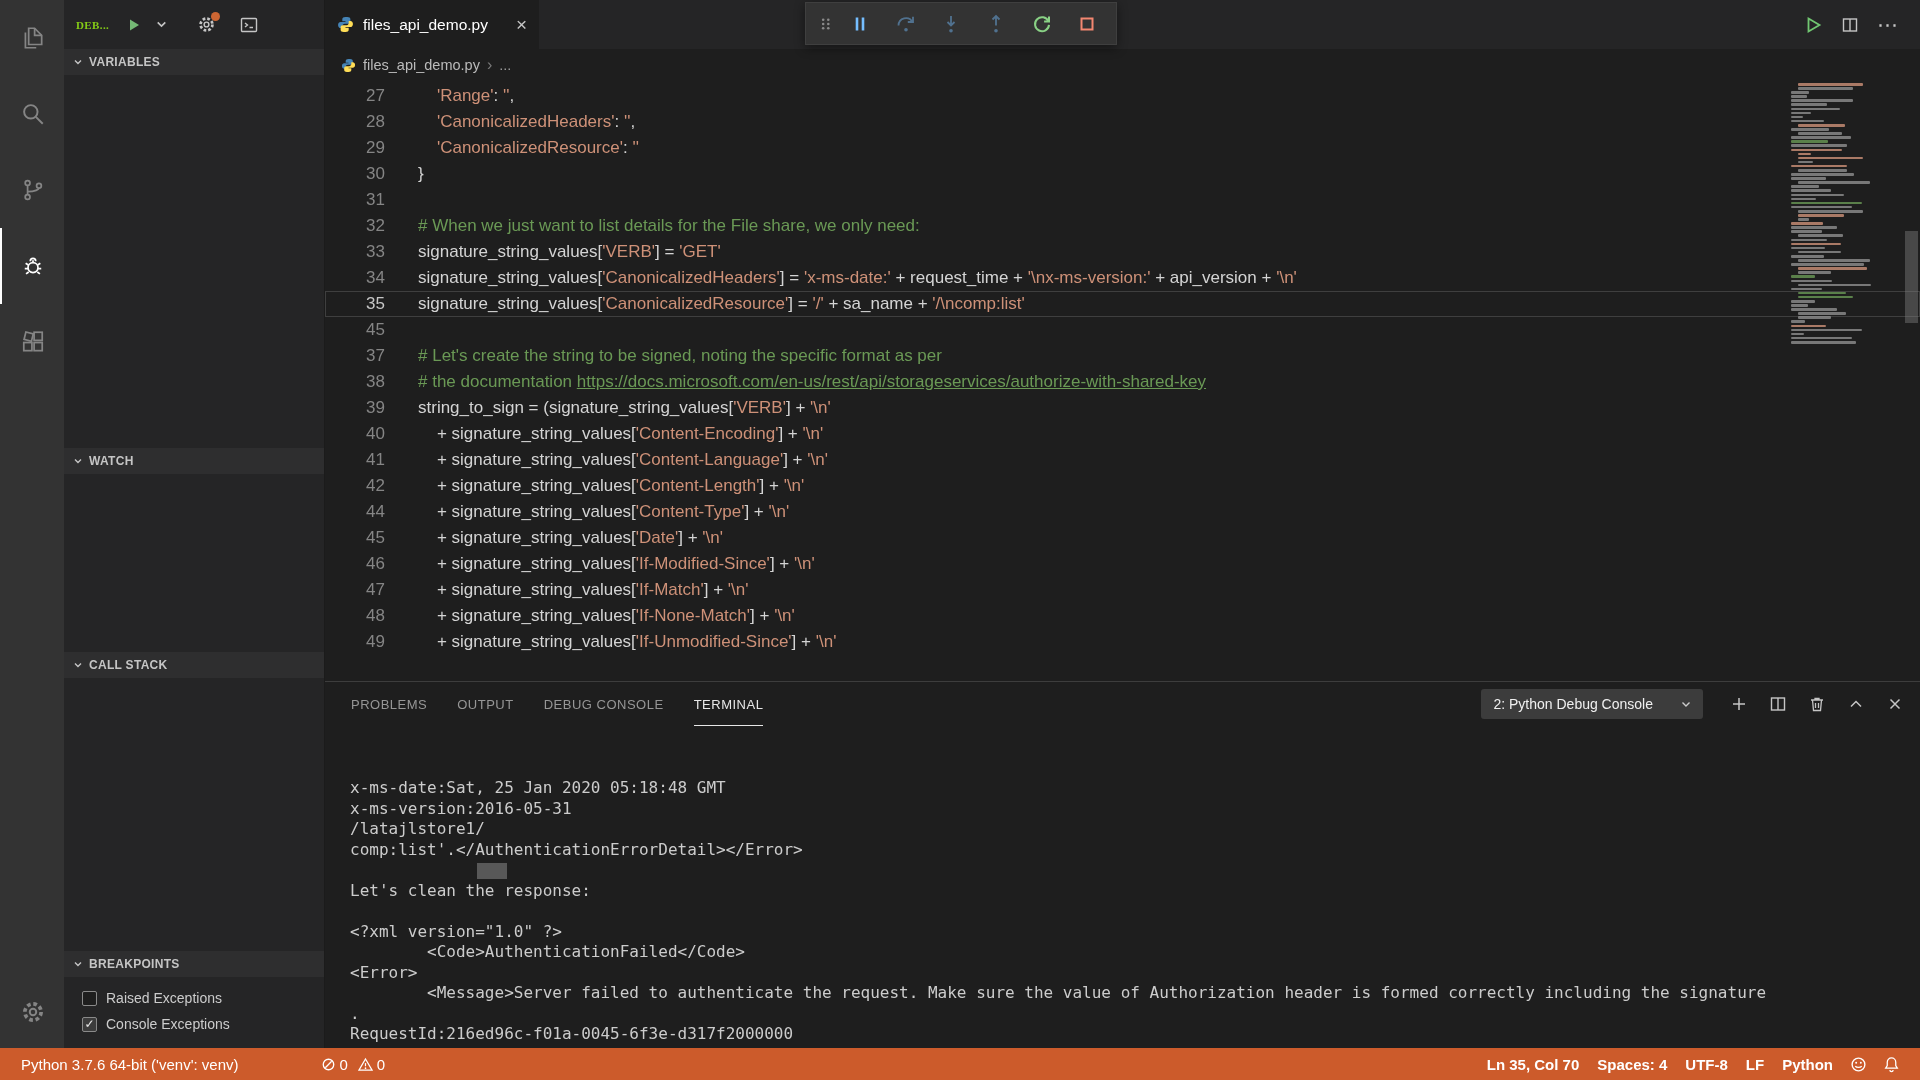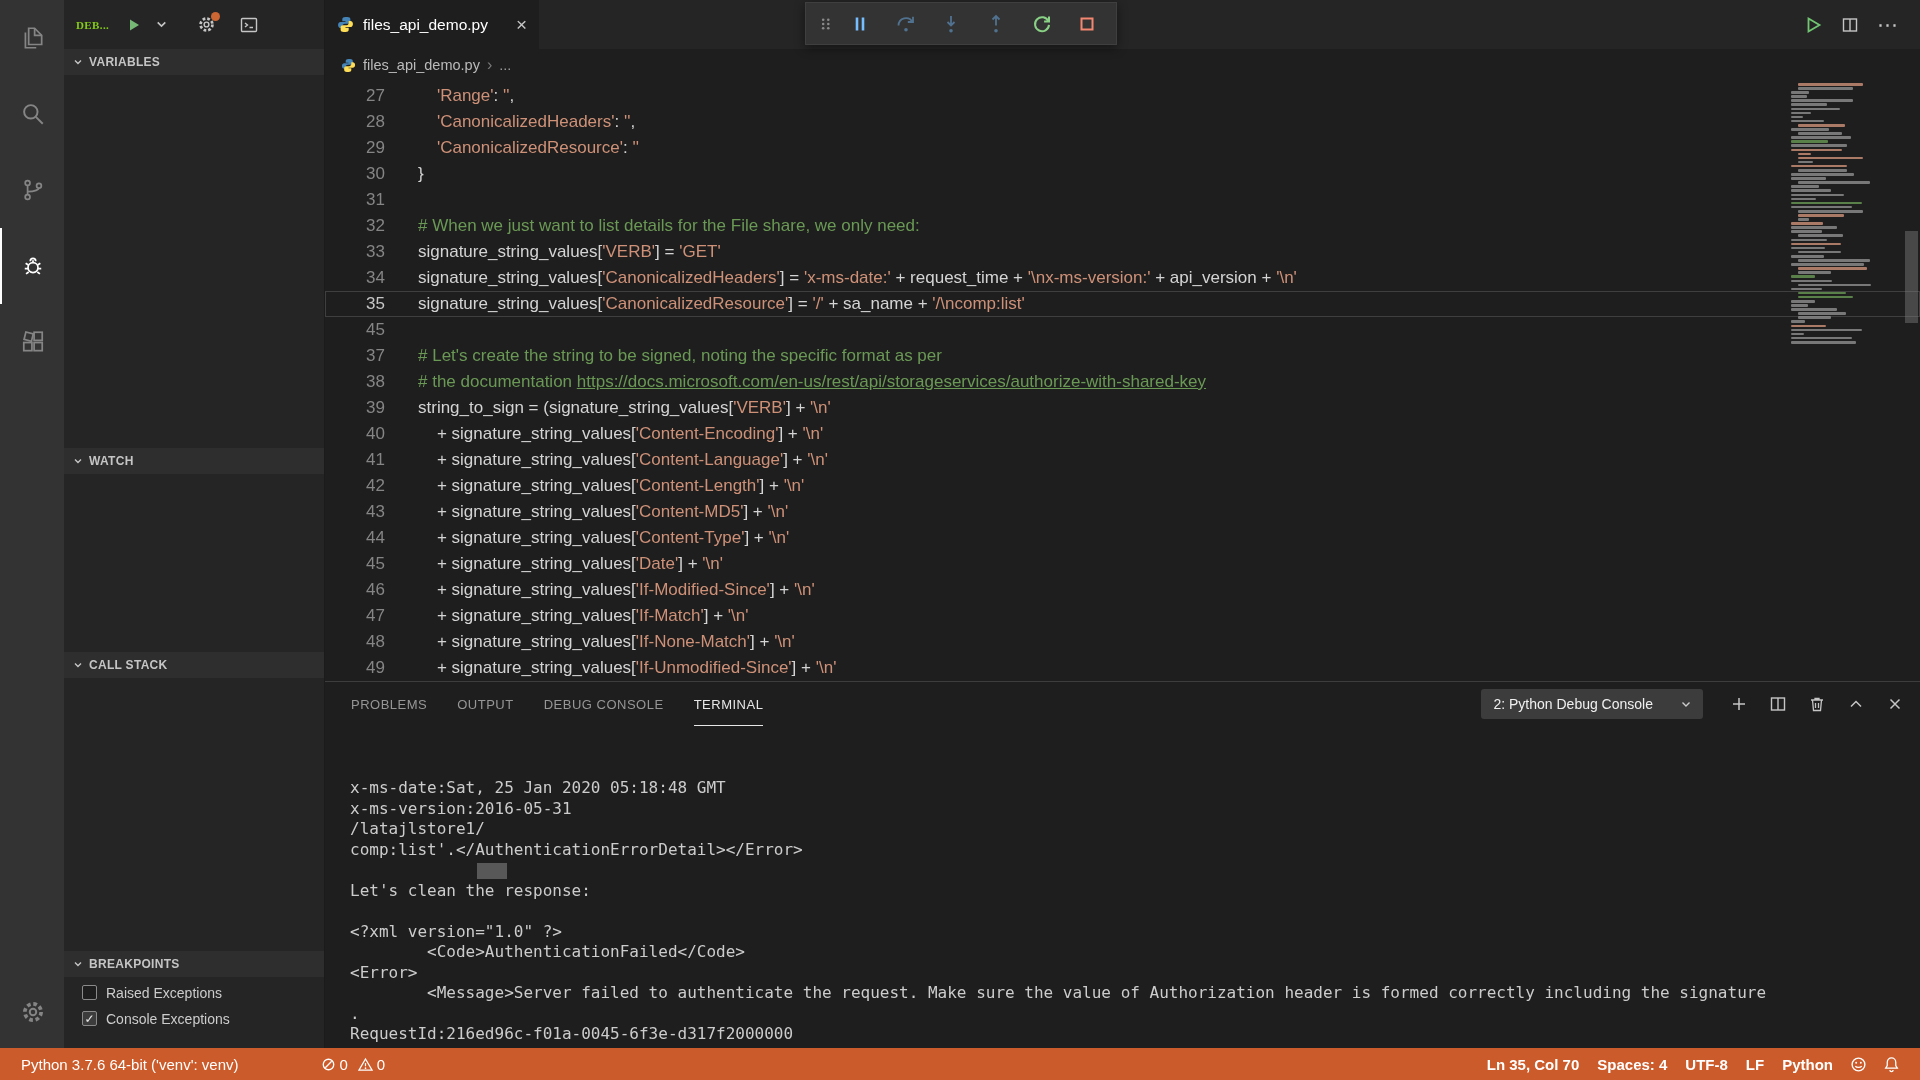--- a/index.html
+++ b/index.html
@@ -20,21 +20,21 @@
   #debug-header { height:49px; display:flex; align-items:center; padding:0 12px; gap:13px; }
   #debug-title { font-size:11px; font-weight:bold; color:#84cc16; letter-spacing:.4px; margin-right:4px;font-family:Liberation Serif, serif; }
   .dh-icon { position:relative; display:flex; align-items:center; justify-content:center; cursor:pointer; }
   .gear-badge { position:absolute; top:-3px; right:-4px; width:9px; height:9px; border-radius:50%; background:#cc6633; }
   .section-header { height:26px; background:#2e2e2f; display:flex; align-items:center; gap:5px; padding-left:8px;
                     font-size:12px; font-weight:bold; color:#c5c5c5; letter-spacing:.3px; cursor:pointer; }
   #variables-body { height:373px; }
   #watch-body { height:178px; }
   #callstack-body { height:273px; }
   #breakpoints-body { flex:1; padding-top:8px; }
-  .bp-row { height:26px; display:flex; gap:9px; padding-left:18px; font-size:14px; color:#cccccc; cursor:pointer; }
+  .bp-row { height:26px; display:flex; align-items:center; gap:9px; padding-left:18px; font-size:14px; color:#cccccc; cursor:pointer; }
   .checkbox { width:15px; height:15px; border:1px solid #8a8a8a; background:#1e1e1e; display:flex; align-items:center; justify-content:center;
               font-size:12px; color:#e8e8e8; border-radius:2px; }
   .checkbox.checked { background:#3c3c3c; }
 
   
   #main { flex:1; display:flex; flex-direction:column; min-width:0; }
 
   #tab-bar { height:49px; background:#252526; display:flex; align-items:stretch; }
   .tab { width:214px; background:#1e1e1e; display:flex; align-items:center; gap:9px; padding:0 12px; color:#ffffff; font-size:15.5px; cursor:pointer; }
   .tab-close { margin-left:auto; color:#c5c5c5; font-size:19px; line-height:1; cursor:pointer; }
@@ -262,21 +262,20 @@
           <div class="code-line"><span class="gutter">33</span><span><span class="tok-d">signature_string_values[</span><span class="tok-s">'VERB'</span><span class="tok-d">] = </span><span class="tok-s">'GET'</span></span></div>
           <div class="code-line"><span class="gutter">34</span><span><span class="tok-d">signature_string_values[</span><span class="tok-s">'CanonicalizedHeaders'</span><span class="tok-d">] = </span><span class="tok-s">'x-ms-date:'</span><span class="tok-d"> + request_time + </span><span class="tok-s">'\nx-ms-version:'</span><span class="tok-d"> + api_version + </span><span class="tok-s">'\n'</span></span></div>
           <div class="code-line current-line"><span class="gutter">35</span><span><span class="tok-d">signature_string_values[</span><span class="tok-s">'CanonicalizedResource'</span><span class="tok-d">] = </span><span class="tok-s">'/'</span><span class="tok-d"> + sa_name + </span><span class="tok-s">'/\ncomp:list'</span></span></div>
           <div class="code-line"><span class="gutter">45</span><span></span></div>
           <div class="code-line"><span class="gutter">37</span><span><span class="tok-c"># Let's create the string to be signed, noting the specific format as per</span></span></div>
           <div class="code-line"><span class="gutter">38</span><span><span class="tok-c"># the documentation </span><span class="tok-lk">https://docs.microsoft.com/en-us/rest/api/storageservices/authorize-with-shared-key</span></span></div>
           <div class="code-line"><span class="gutter">39</span><span><span class="tok-d">string_to_sign = (signature_string_values[</span><span class="tok-s">'VERB'</span><span class="tok-d">] + </span><span class="tok-s">'\n'</span></span></div>
           <div class="code-line"><span class="gutter">40</span><span><span class="tok-d">    + signature_string_values[</span><span class="tok-s">'Content-Encoding'</span><span class="tok-d">] + </span><span class="tok-s">'\n'</span></span></div>
           <div class="code-line"><span class="gutter">41</span><span><span class="tok-d">    + signature_string_values[</span><span class="tok-s">'Content-Language'</span><span class="tok-d">] + </span><span class="tok-s">'\n'</span></span></div>
           <div class="code-line"><span class="gutter">42</span><span><span class="tok-d">    + signature_string_values[</span><span class="tok-s">'Content-Length'</span><span class="tok-d">] + </span><span class="tok-s">'\n'</span></span></div>
-          <div class="code-line"><span class="gutter">43</span><span><span class="tok-d">    + signature_string_values[</span><span class="tok-s">'Content-MD5'</span><span class="tok-d">] + </span><span class="tok-s">'\n'</span></span></div>
           <div class="code-line"><span class="gutter">44</span><span><span class="tok-d">    + signature_string_values[</span><span class="tok-s">'Content-Type'</span><span class="tok-d">] + </span><span class="tok-s">'\n'</span></span></div>
           <div class="code-line"><span class="gutter">45</span><span><span class="tok-d">    + signature_string_values[</span><span class="tok-s">'Date'</span><span class="tok-d">] + </span><span class="tok-s">'\n'</span></span></div>
           <div class="code-line"><span class="gutter">46</span><span><span class="tok-d">    + signature_string_values[</span><span class="tok-s">'If-Modified-Since'</span><span class="tok-d">] + </span><span class="tok-s">'\n'</span></span></div>
           <div class="code-line"><span class="gutter">47</span><span><span class="tok-d">    + signature_string_values[</span><span class="tok-s">'If-Match'</span><span class="tok-d">] + </span><span class="tok-s">'\n'</span></span></div>
           <div class="code-line"><span class="gutter">48</span><span><span class="tok-d">    + signature_string_values[</span><span class="tok-s">'If-None-Match'</span><span class="tok-d">] + </span><span class="tok-s">'\n'</span></span></div>
           <div class="code-line"><span class="gutter">49</span><span><span class="tok-d">    + signature_string_values[</span><span class="tok-s">'If-Unmodified-Since'</span><span class="tok-d">] + </span><span class="tok-s">'\n'</span></span></div>
         </div>
       <div id="minimap">
           <div class="mm-bar" style="width: 62.3804%; background: rgb(206, 145, 120); margin-left: 10px;"></div>
           <div class="mm-bar" style="width: 52.7131%; background: rgb(143, 143, 143); margin-left: 10px;"></div>

